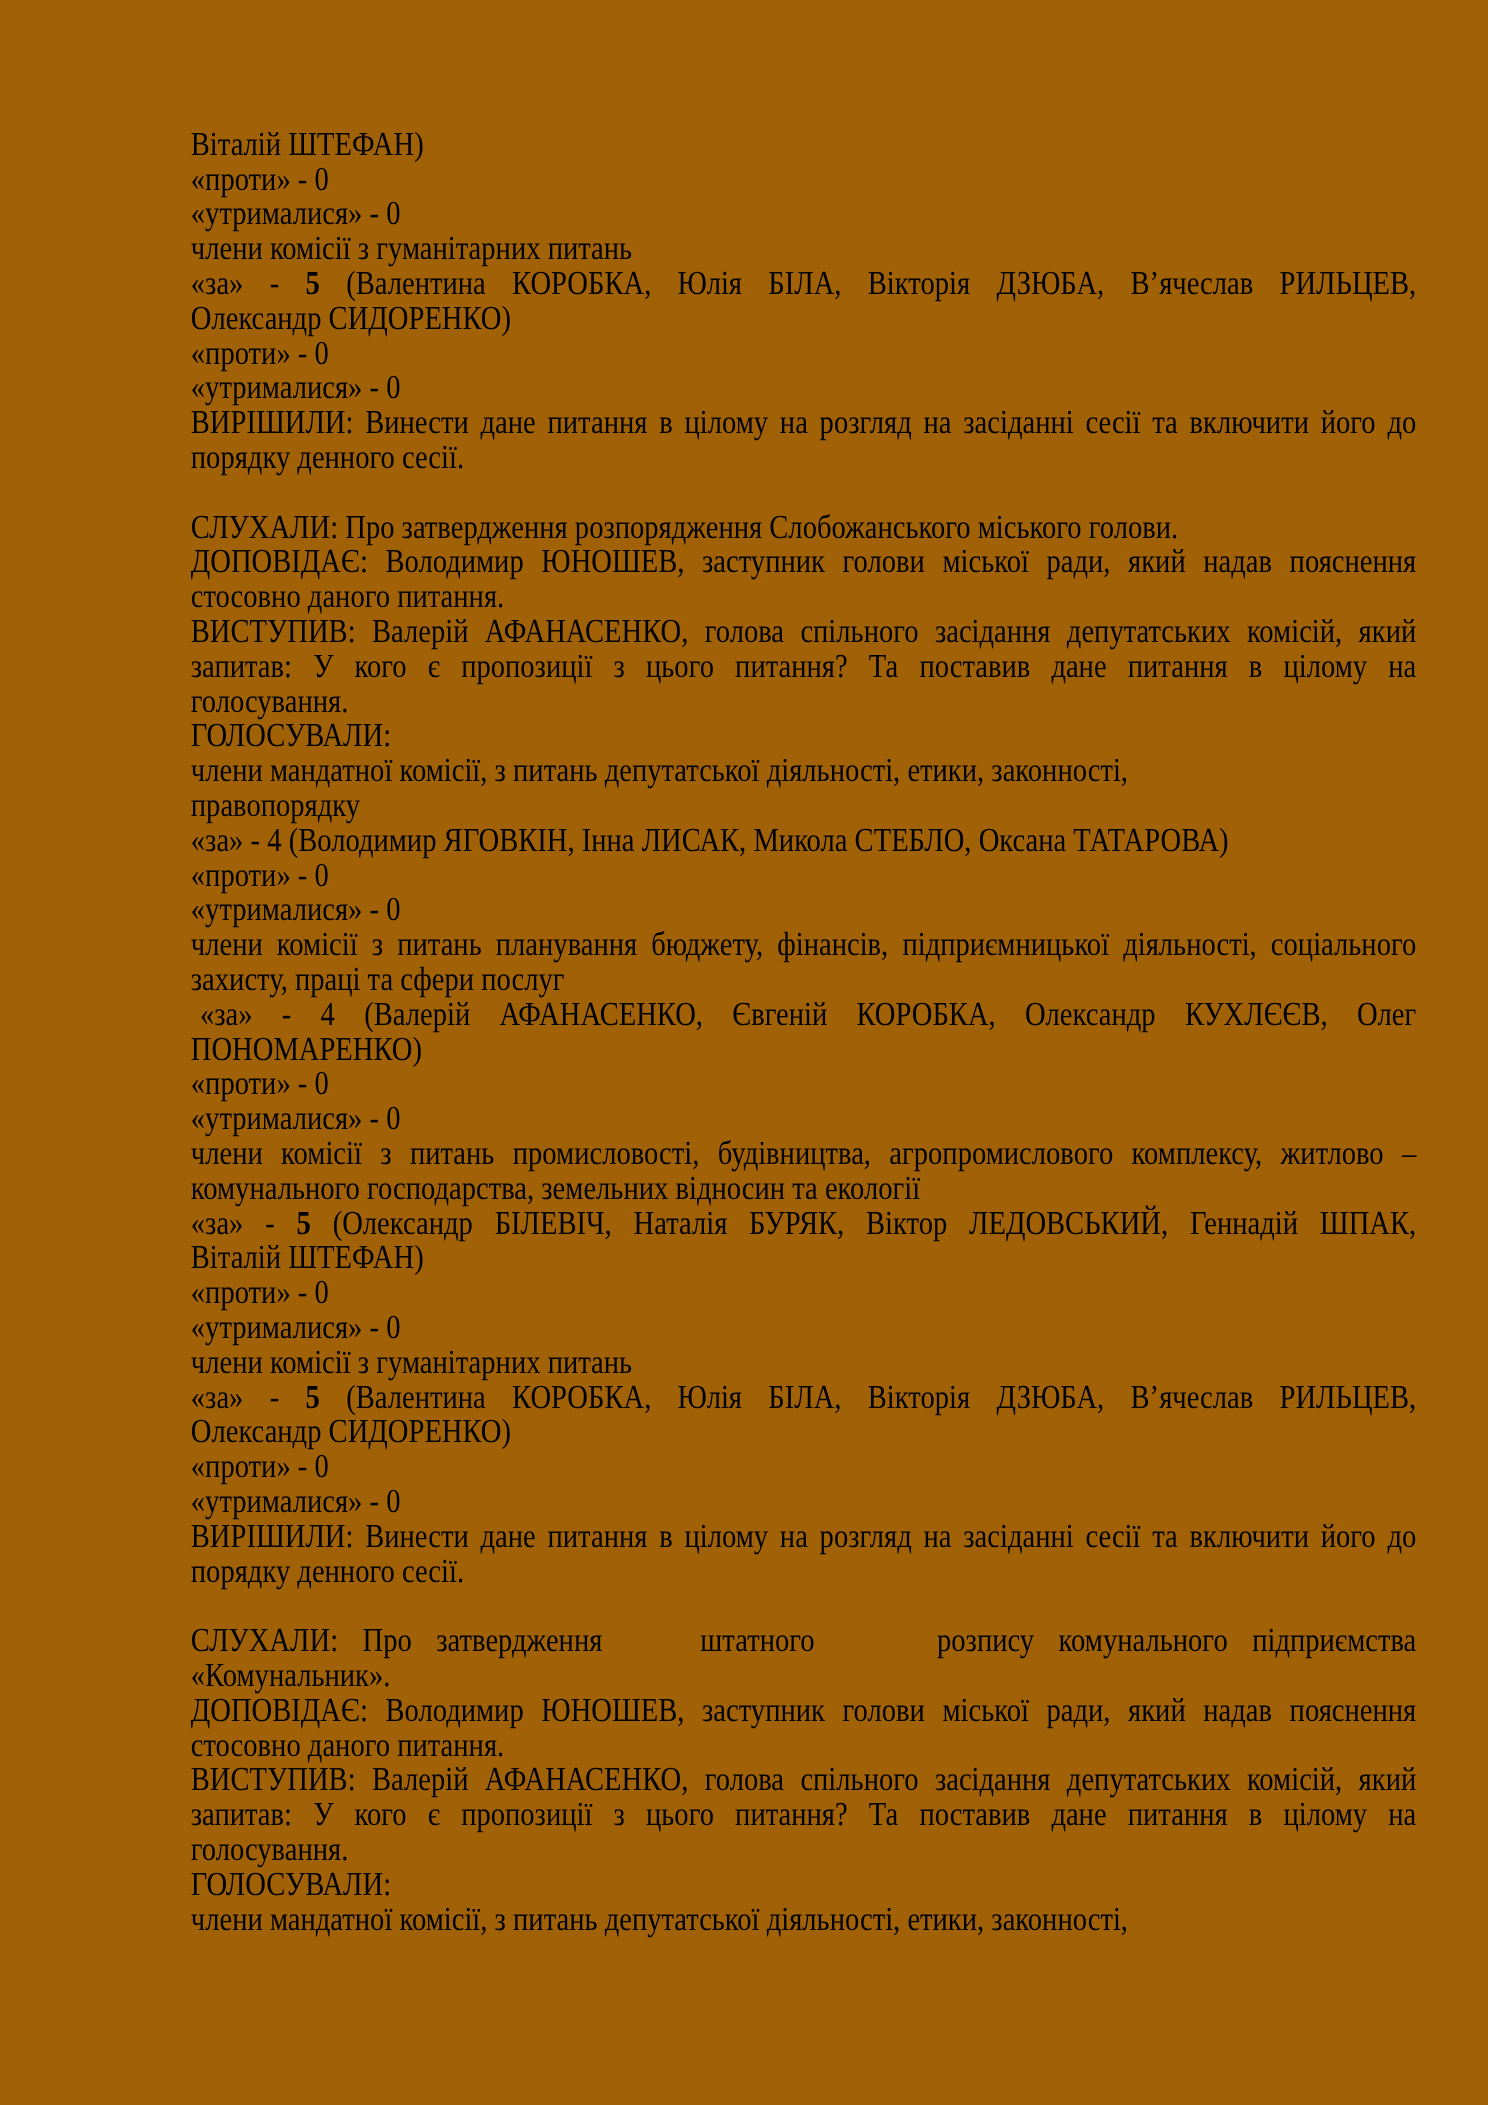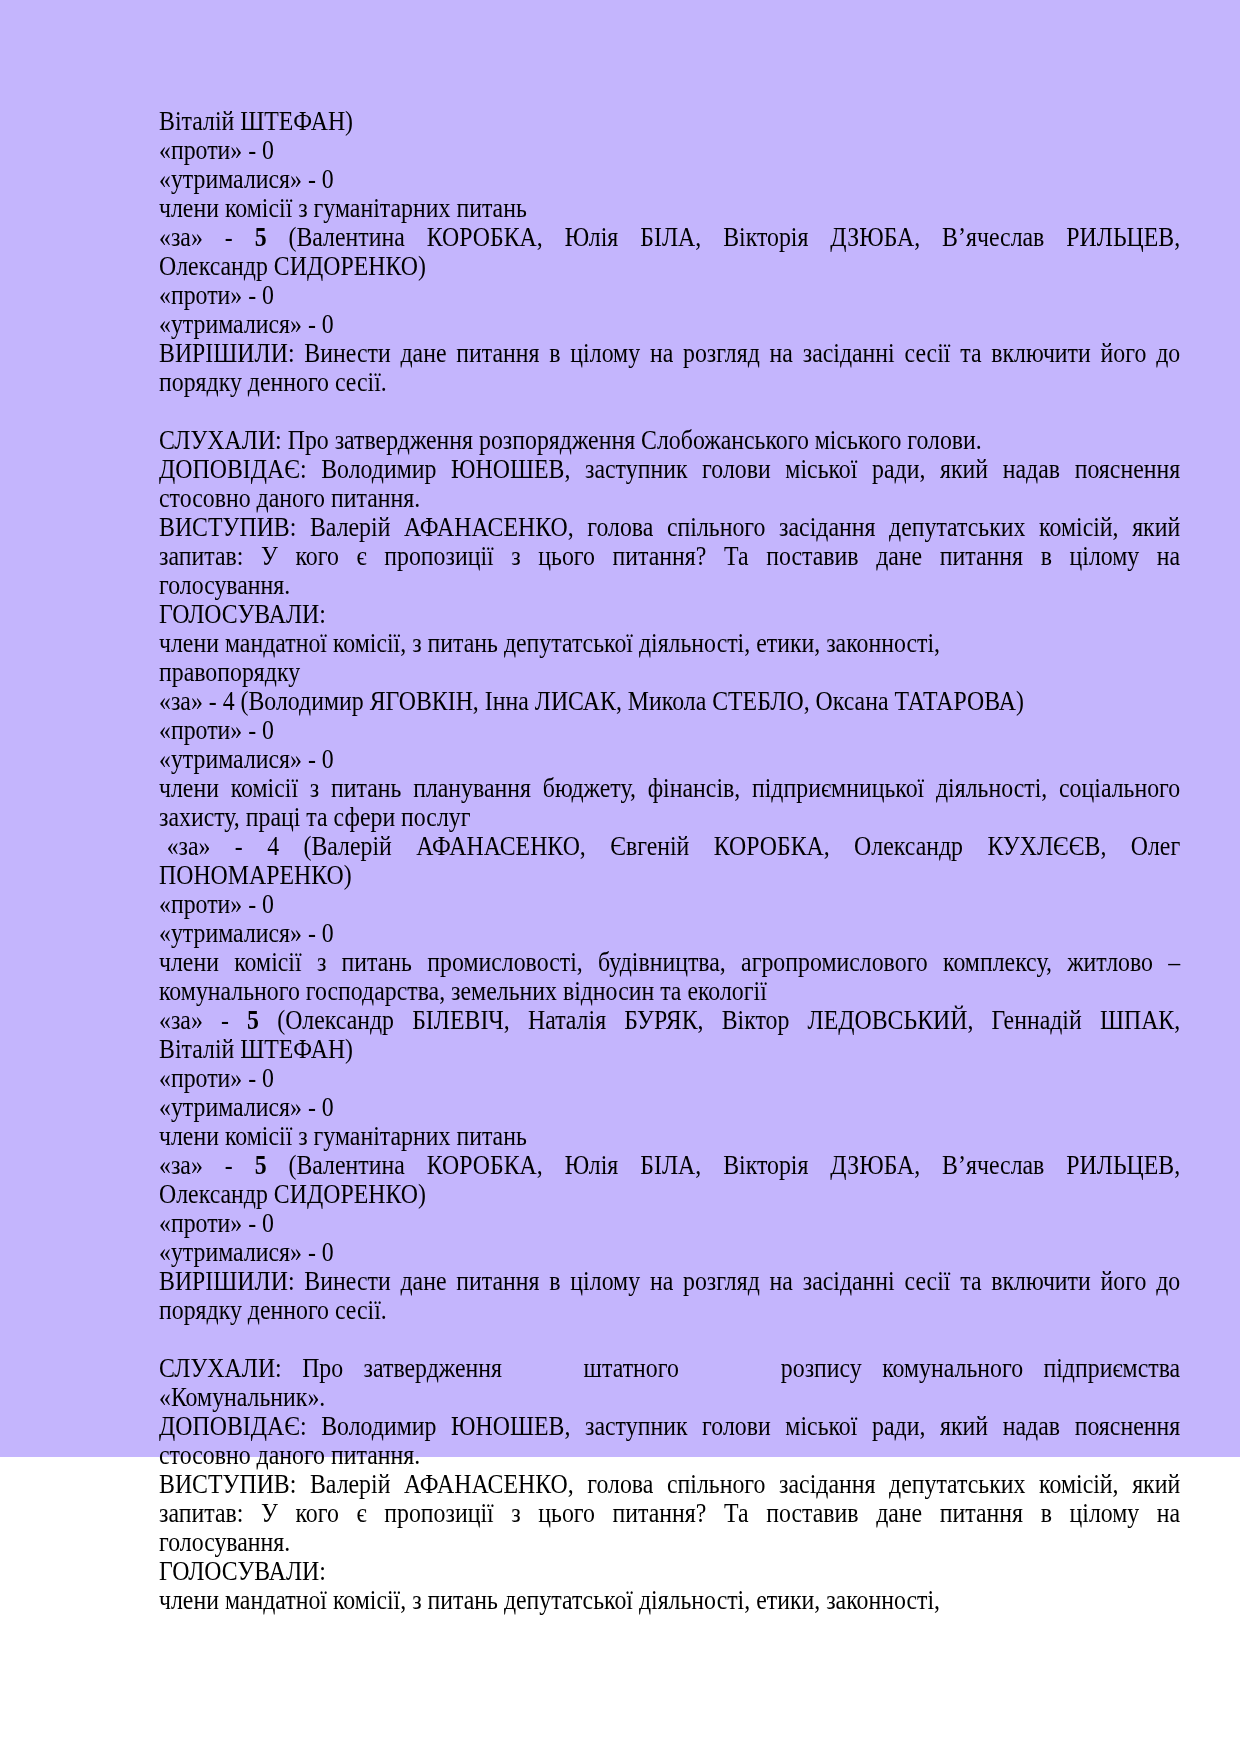--- a/index.html
+++ b/index.html
@@ -8,22 +8,22 @@
     height: 1754px;
     background: #ffffff;
     overflow: hidden;
     position: relative;
     font-family: "Liberation Serif", "DejaVu Serif", serif;
   }
   .page {
     position: absolute;
     left: 0; top: 0;
     width: 1240px;
-    height: 1457px;
-    background: #c4b5fd;
+    height: 1754px;
+    background: #a16207;
   }
   
   .content {
     position: absolute;
     left: 159px;
     top: 106px;
     width: 1200px;
     transform: scaleX(0.851);
     transform-origin: left top;
     color: #000000;

